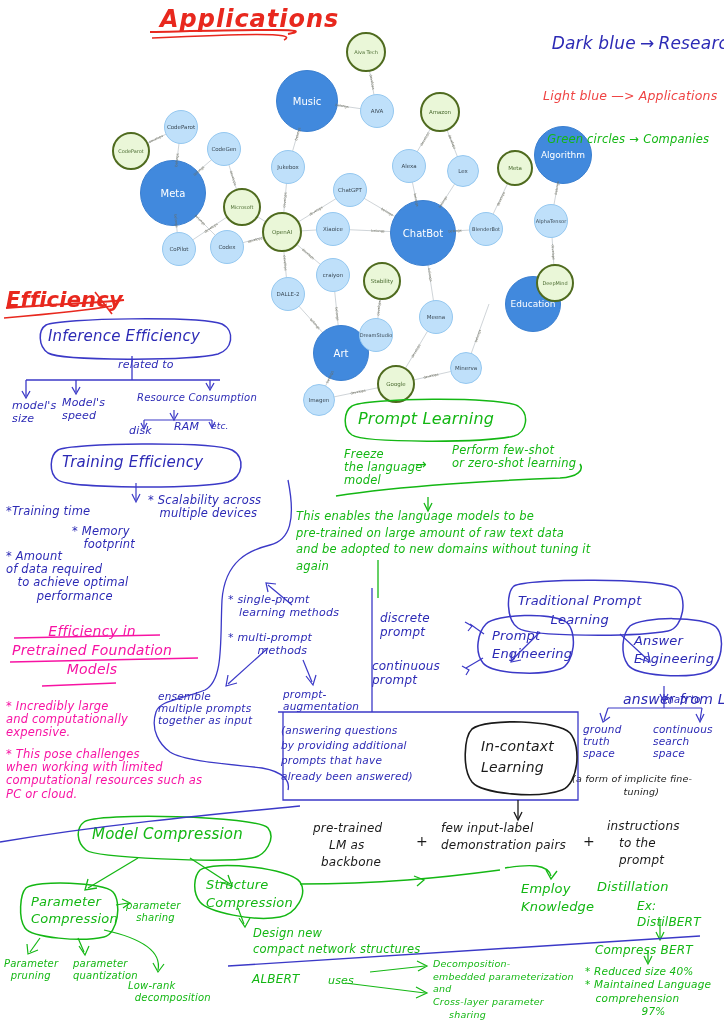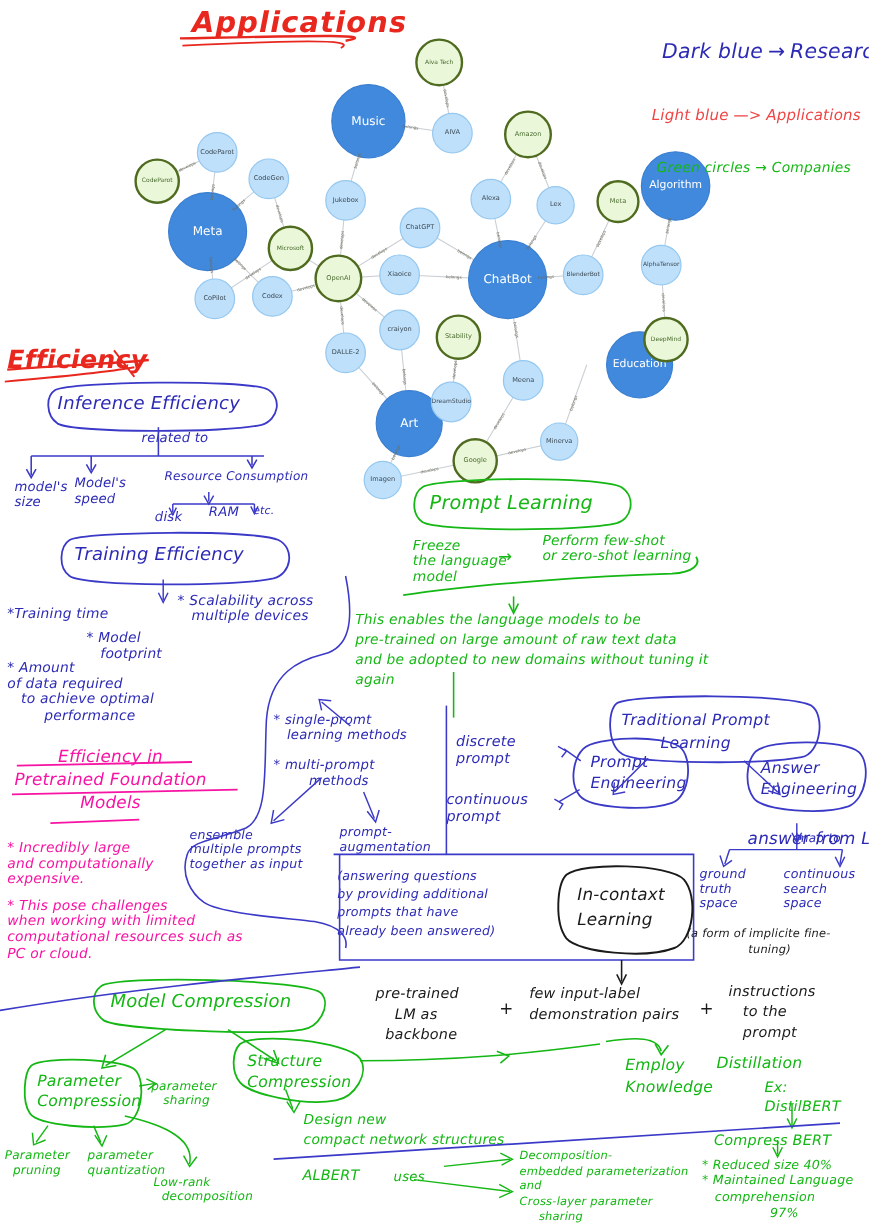--- a/index.html
+++ b/index.html
@@ -245,21 +245,21 @@
 speed</div>
   <div class="hw dblue it" style="left:137px;top:392px;font-size:10px;">Resource Consumption</div>
   <div class="hw dblue it" style="left:129px;top:425px;font-size:11px;">disk</div>
   <div class="hw dblue it" style="left:174px;top:421px;font-size:11px;">RAM</div>
   <div class="hw dblue it" style="left:211px;top:421px;font-size:9px;">etc.</div>
 
   <div class="hw dblue it" style="left:62px;top:454px;font-size:15px;">Training Efficiency</div>
   <div class="hw dblue it" style="left:6px;top:505px;font-size:11.5px;">*Training time</div>
   <div class="hw dblue it" style="left:148px;top:494px;font-size:11.5px;">* Scalability across
    multiple devices</div>
-  <div class="hw dblue it" style="left:72px;top:525px;font-size:11.5px;">* Model
+  <div class="hw dblue it" style="left:72px;top:525px;font-size:11.5px;">* Memory
    footprint</div>
   <div class="hw dblue it" style="left:6px;top:550px;font-size:11.5px;">* Amount
 of data required
    to achieve optimal
         performance</div>
 
   <div class="hw pink it" style="left:6px;top:700px;font-size:11.5px;">* Incredibly large
 and computationally
 expensive.</div>
   <div class="hw pink it" style="left:12px;top:622px;font-size:14px;line-height:1.35;text-align:center;">Efficiency in

